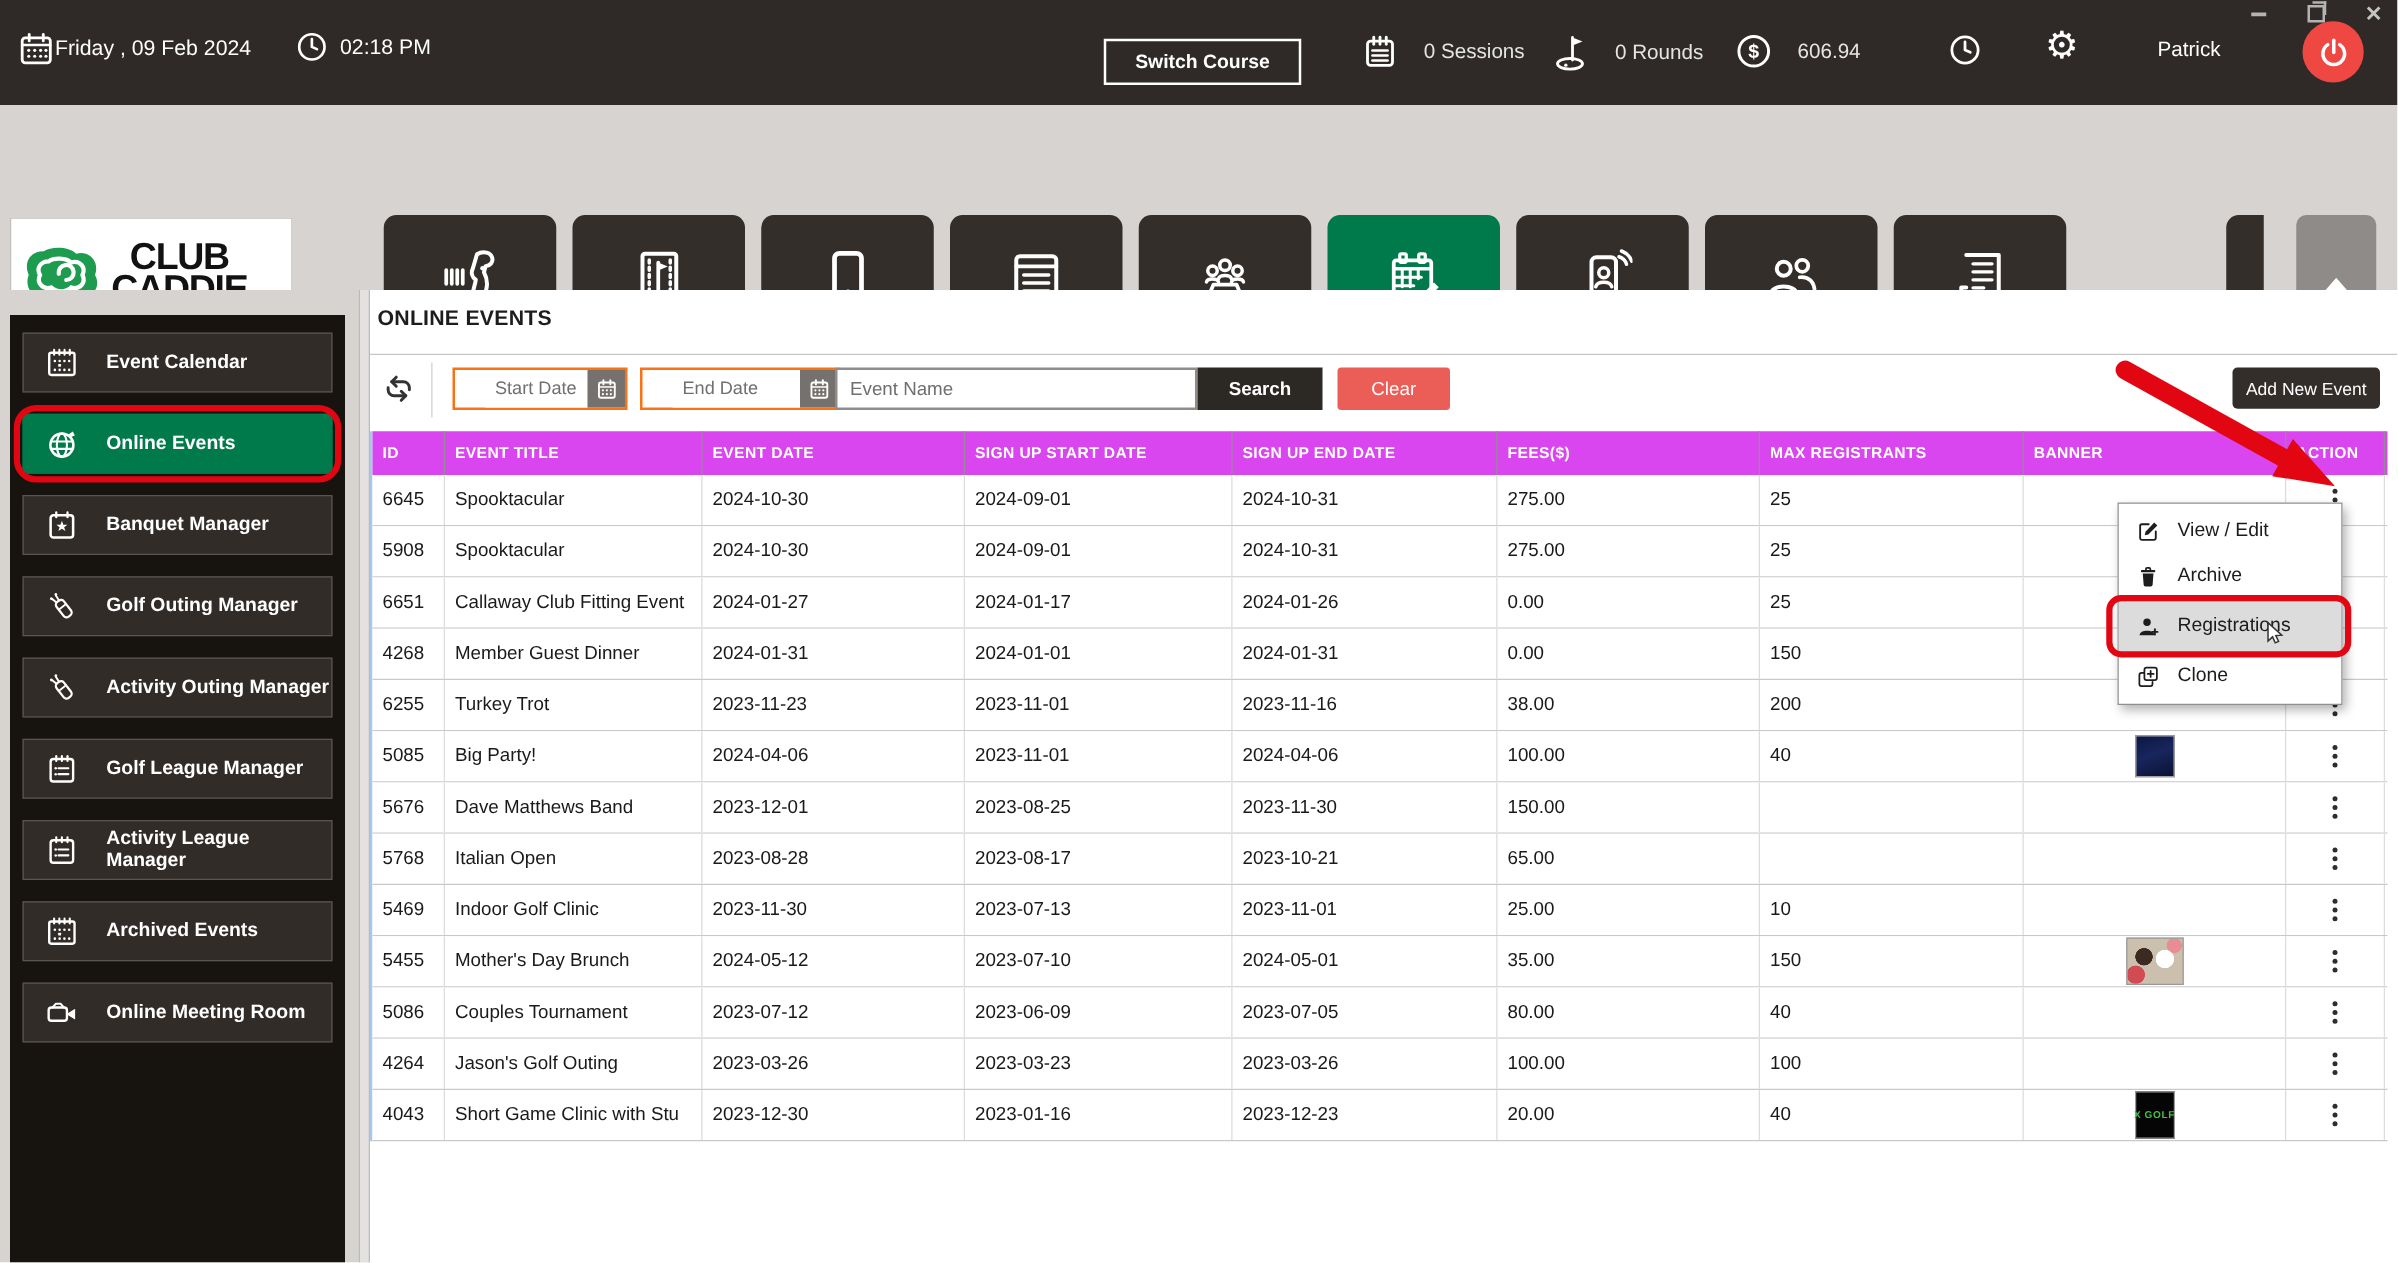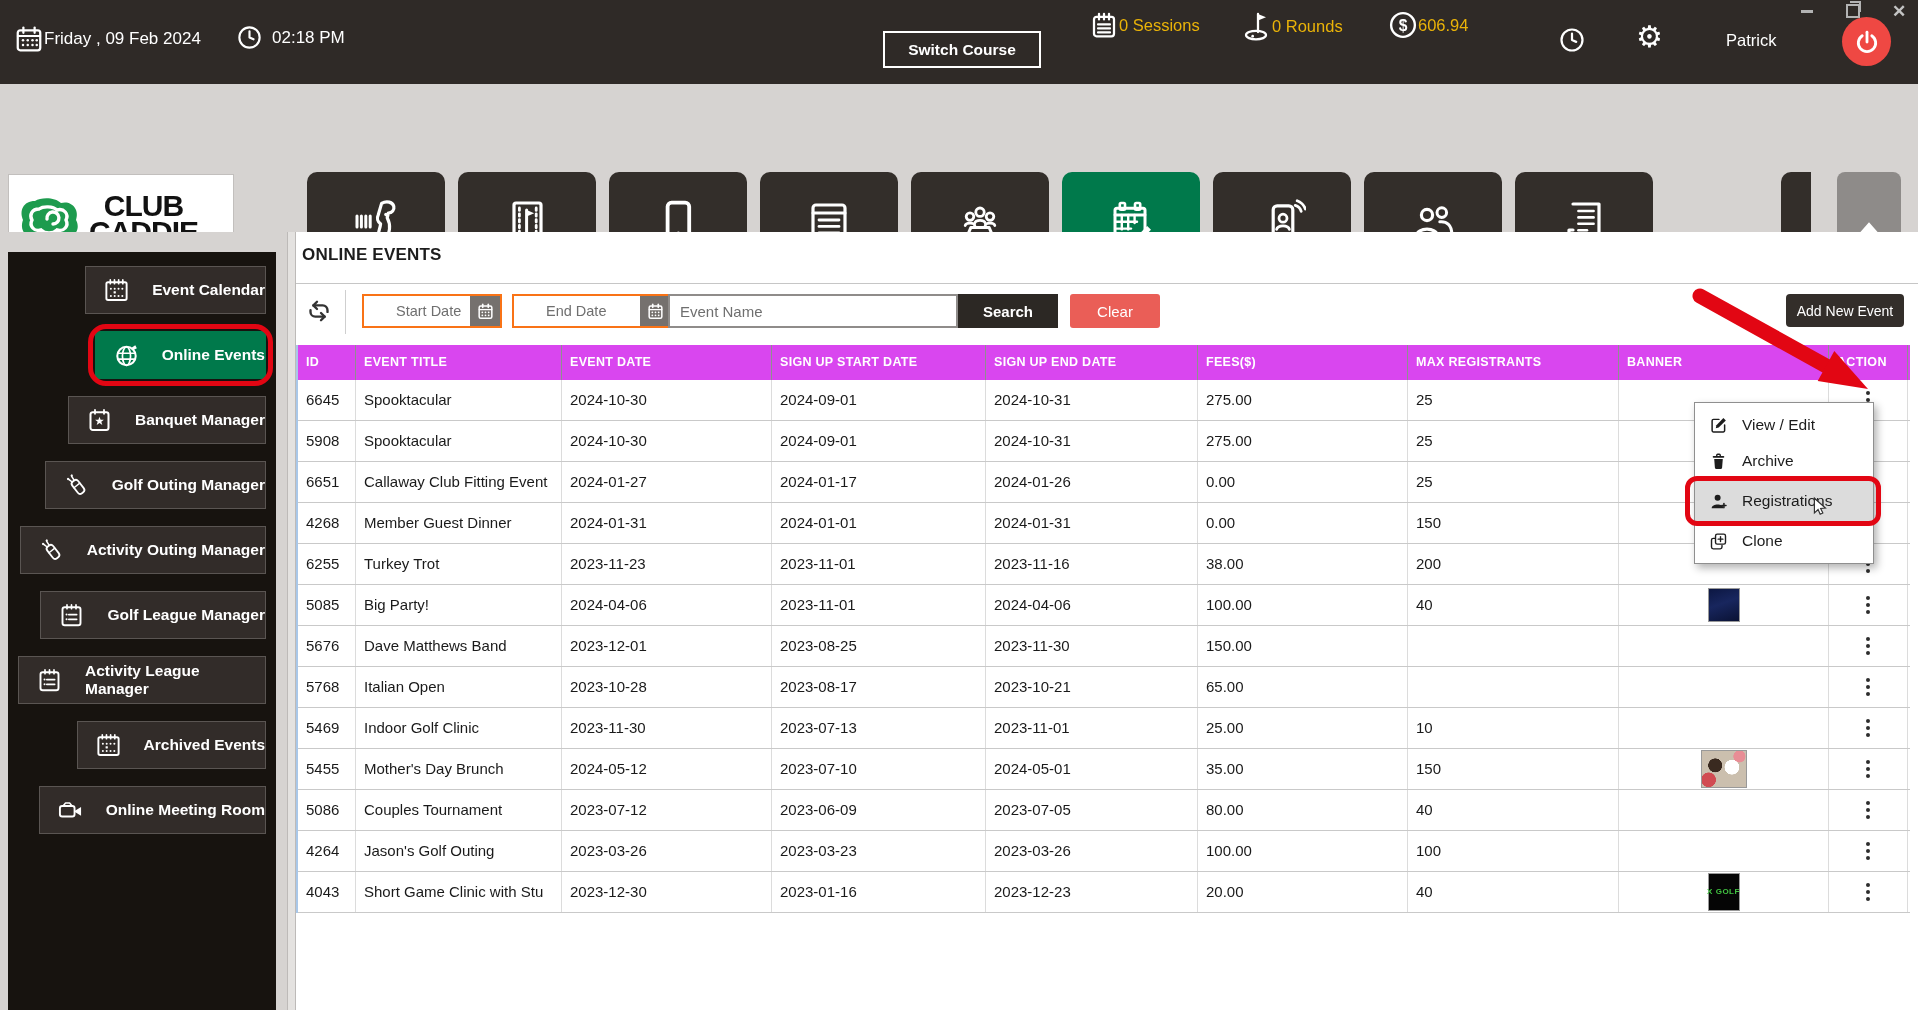--- a/index.html
+++ b/index.html
@@ -13,21 +13,21 @@
   .win-controls{position:absolute;top:2px;right:10px;display:flex;gap:28px;align-items:center;height:18px;}
   .win-btn{width:18px;height:16px;display:flex;align-items:center;justify-content:center;color:#b3b3b3;cursor:default;}
   .wc-min{width:12px;height:3px;background:#b3b3b3;}
   .wc-restore{width:10px;height:10px;border:2px solid #b3b3b3;position:relative;}
   .wc-restore:before{content:"";position:absolute;left:2px;top:-5px;width:9px;height:9px;border:2px solid #b3b3b3;border-left:none;border-bottom:none;}
   .wc-close{font-size:17px;font-weight:bold;color:#c4c4c4;line-height:1;}
   .tb-left{position:absolute;left:14px;top:24px;display:flex;align-items:center;font-size:17px;}
   .tb-time{position:absolute;left:236px;top:24px;display:flex;align-items:center;gap:9px;font-size:17px;}
   .switch-btn{position:absolute;left:883px;top:31px;width:154px;height:33px;border:2px solid #ffffff;
     color:#fff;font-weight:bold;font-size:15.5px;display:flex;align-items:center;justify-content:center;background:transparent;}
-  .tb-stat{position:absolute;top:10px;display:flex;align-items:center;gap:0;font-size:16.5px;color:#eab308;}
+  .tb-stat{position:absolute;top:26px;display:flex;align-items:center;gap:20px;font-size:16.5px;color:#e5e5e5;}
   .tb-icon-btn{position:absolute;top:26px;}
   .tb-user{position:absolute;top:31px;font-size:16.5px;color:#fff;}
   .power-btn{position:absolute;left:1842px;top:17px;width:49px;height:49px;border-radius:50%;background:#ef4843;
     display:flex;align-items:center;justify-content:center;}
   .gear-glyph{font-size:30px;color:#fff;line-height:1;font-family:"DejaVu Sans",sans-serif;}
   
   .toolstrip{position:absolute;left:0;top:84px;width:1918px;height:148px;background:#d6d3d1;}
   .logo-box{position:absolute;left:8px;top:90px;width:226px;height:117px;background:#ffffff;border:1px solid #c2bfbd;box-sizing:border-box;}
   .logo-top{display:flex;align-items:center;gap:8px;padding:8px 6px 4px 8px;height:72px;text-align:center;}
   .logo-text{font-weight:bold;color:#121212;font-size:30px;line-height:.88;letter-spacing:-1px;}
@@ -42,21 +42,21 @@
   .tool-btn .t-lbl{position:absolute;bottom:13px;width:100%;text-align:center;font-size:12.5px;font-weight:bold;letter-spacing:.2px;}
   .tool-btn.active{background:#00794b;}
   .tool-partial{position:absolute;left:1781px;top:88px;width:30px;height:126px;background:#332e2a;border-radius:10px 0 0 10px;}
   .tool-up{position:absolute;left:1837px;top:88px;width:64px;height:126px;background:#8e8b89;border-radius:8px;
     display:flex;align-items:center;justify-content:center;}
   .hscroll{position:absolute;left:309px;top:221px;width:1605px;height:10px;background:#c9c6c4;border-radius:5px;}
   .hscroll .thumb{position:absolute;left:0;top:0;height:10px;width:1280px;background:#a19e9c;border-radius:5px;}
   
   .left-col{position:absolute;left:0;top:232px;width:296px;height:778px;background:#d6d3d1;}
   .side-panel{position:absolute;left:8px;top:252px;width:268px;height:758px;background:#17130f;
-    padding-top:14px;box-sizing:border-box;display:flex;flex-direction:column;gap:17px;align-items:flex-end;}
+    padding-top:14px;box-sizing:border-box;display:flex;flex-direction:column;gap:17px;}
   .sb-item{margin:0 10px;height:48px;flex:0 0 48px;background:#322c29;border:1px solid #5a5552;box-sizing:border-box;
     display:flex;align-items:center;gap:22px;padding-left:17px;color:#fff;font-size:15.5px;font-weight:bold;position:relative;cursor:pointer;}
   .sb-item.active{background:#00794b;border-color:#00794b;}
   .sb-item.annotated:after{content:"";position:absolute;left:-8px;right:-8px;top:-8px;bottom:-8px;
     border:5px solid #e20613;border-radius:18px;pointer-events:none;}
   .divider-strip{position:absolute;left:287px;top:232px;width:9px;height:778px;background:#e4e2e0;
     border-left:1px solid #bdbab8;border-right:1px solid #bdbab8;box-sizing:border-box;}
   
   .content{position:absolute;left:296px;top:232px;width:1622px;height:778px;background:#fff;}
   .page-title{position:absolute;left:6px;top:13px;font-size:17px;font-weight:bold;color:#1d1d1d;letter-spacing:.2px;}
@@ -719,21 +719,21 @@
       <div class="kebab">
               <i></i>
               <i></i>
               <i></i>
             </div>
     </div>
         </div>
         <div class="g-row">
           <div class="g-cell">5768</div>
           <div class="g-cell">Italian Open</div>
-          <div class="g-cell">2023-10-28</div>
+          <div class="g-cell">2023-08-28</div>
           <div class="g-cell">2023-08-17</div>
           <div class="g-cell">2023-10-21</div>
           <div class="g-cell">65.00</div>
           <div class="g-cell"></div>
           <div class="g-cell banner-cell"></div>
     <div class="g-cell action-cell">
       <div class="kebab">
               <i></i>
               <i></i>
               <i></i>

